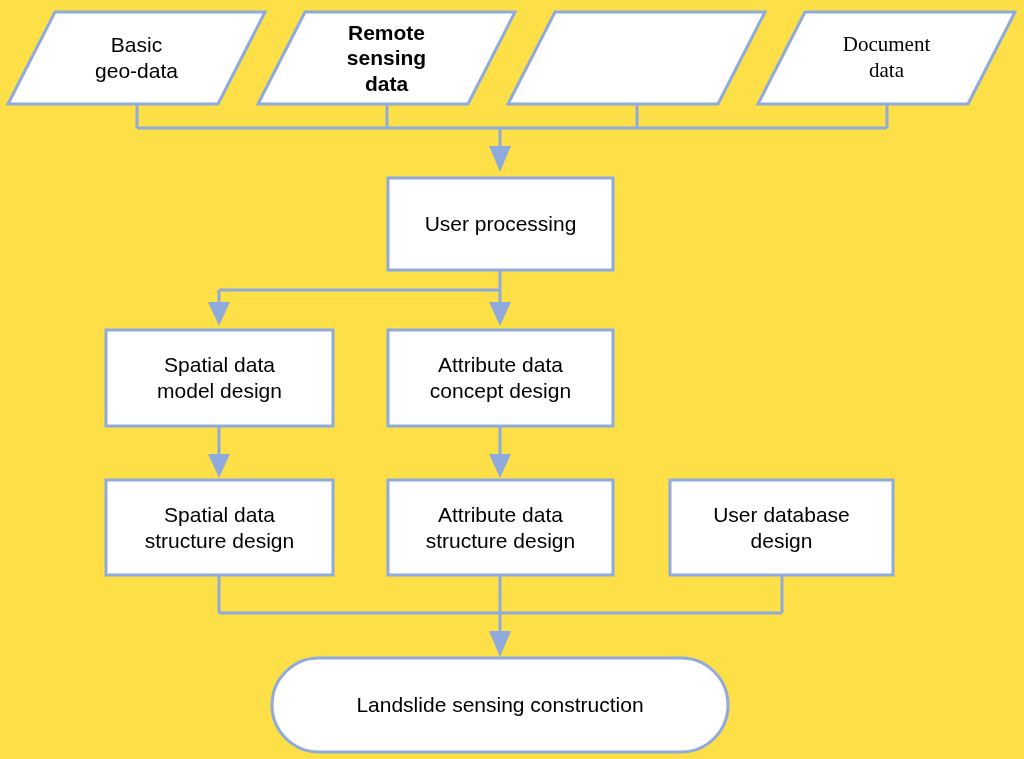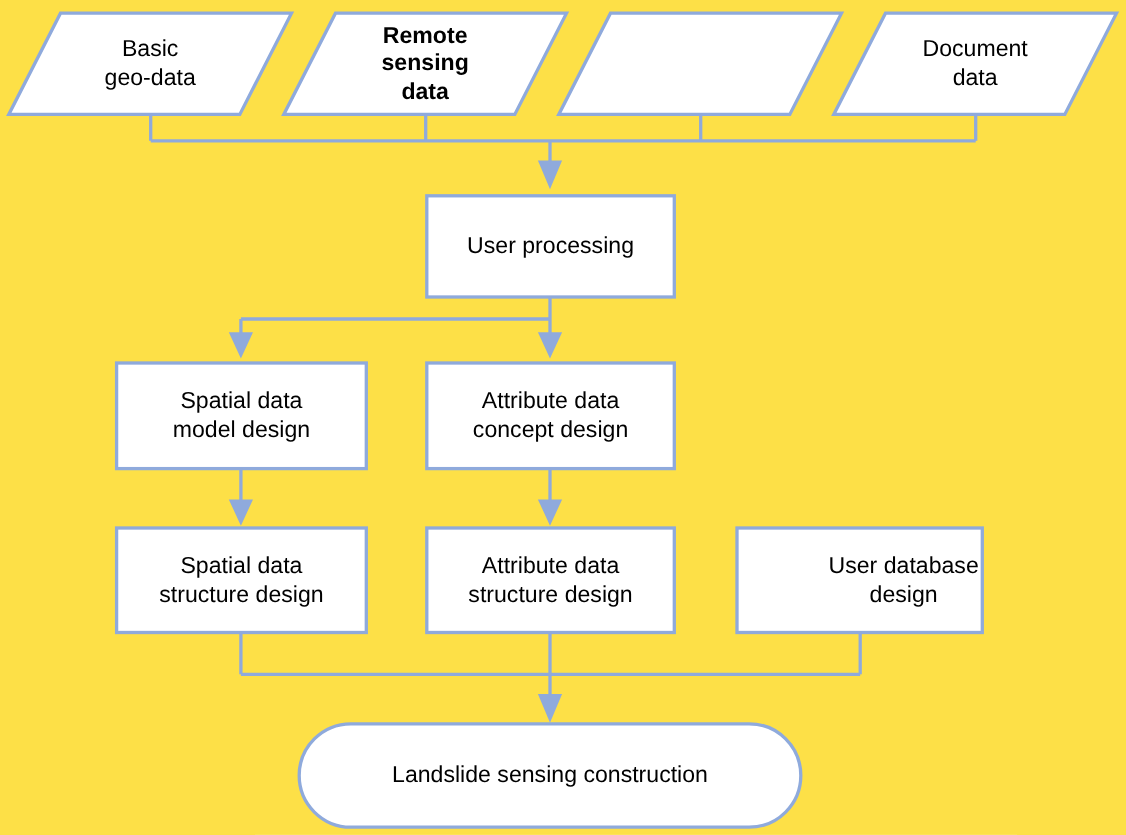--- a/index.html
+++ b/index.html
@@ -110,35 +110,35 @@
   </svg>
 
   <div class="node-text" style="left:8px;  top:12px;  width:257px; height:92px;">Basic
 geo-data</div>
 
   <div class="node-text" style="left:258px; top:12px; width:257px; height:92px;font-weight:bold;">Remote
 sensing
 data</div>
 
 
-  <div class="node-text" style="left:758px; top:12px; width:257px; height:92px;">Document
+  <div class="node-text" style="left:758px; top:12px; width:257px; height:92px;font-family:Liberation Serif, serif;">Document
 data</div>
 
   <div class="node-text" style="left:388px; top:178px; width:225px; height:92px;">User processing</div>
 
   <div class="node-text" style="left:106px; top:330px; width:227px; height:96px;">Spatial data
 model design</div>
 
   <div class="node-text" style="left:388px; top:330px; width:225px; height:96px;">Attribute data
 concept design</div>
 
   <div class="node-text" style="left:106px; top:480px; width:227px; height:95px;">Spatial data
 structure design</div>
 
   <div class="node-text" style="left:388px; top:480px; width:225px; height:95px;">Attribute data
 structure design</div>
 
-  <div class="node-text" style="left:670px; top:480px; width:223px; height:95px;padding-left:40px;">User database
+  <div class="node-text" style="left:670px; top:480px; width:223px; height:95px;">User database
 design</div>
 
   <div class="node-text" style="left:272px; top:658px; width:456px; height:94px;">Landslide sensing construction</div>
 
 </div>
 
 </body></html>

